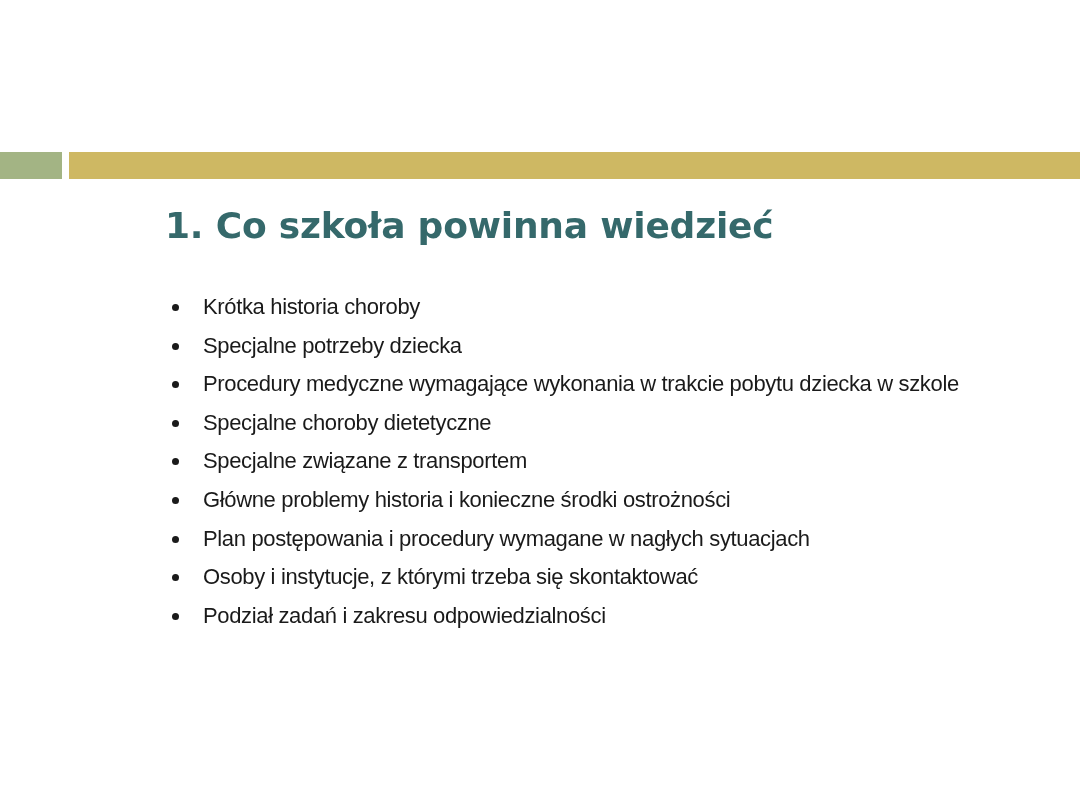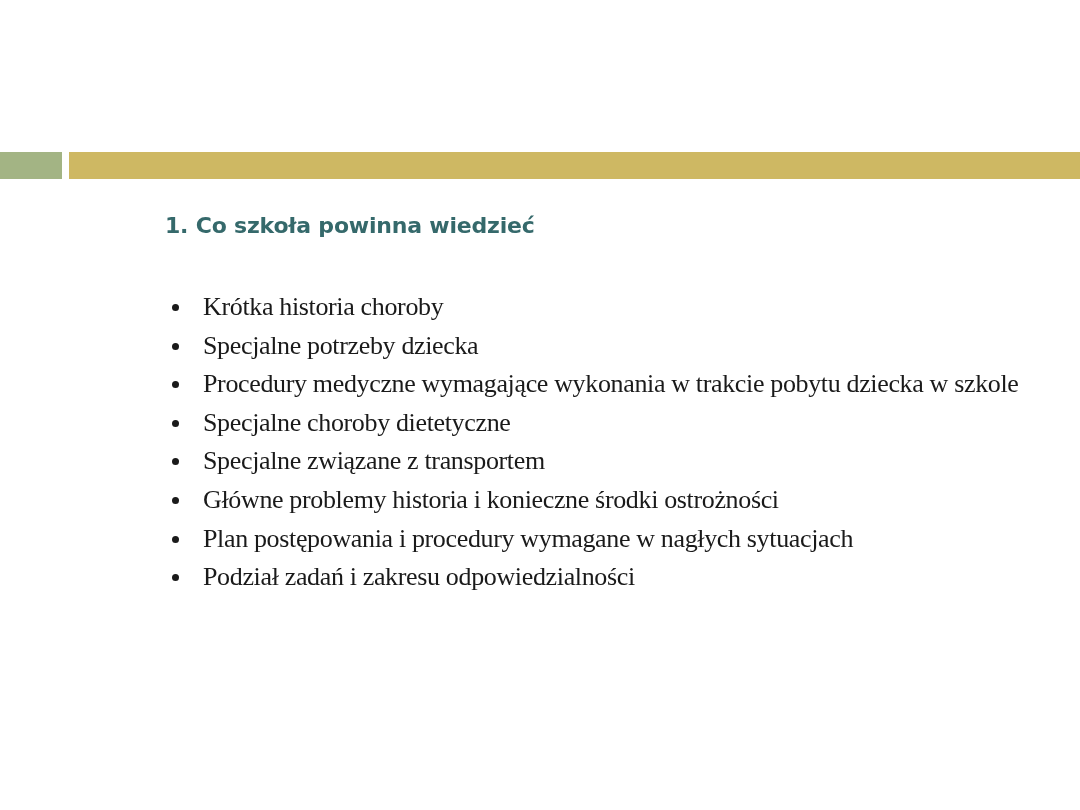--- a/index.html
+++ b/index.html
@@ -45,43 +45,43 @@
     background: #ceb863;
   }
   
   .title {
     position: absolute;
     left: 165px;
     top: 206px;
     width: 870px;
     color: #35696b;
     font-family: "DejaVu Sans", sans-serif;
-    font-size: 22px;
+    font-size: 36px;
     font-weight: bold;
     letter-spacing: -0.2px;
     line-height: 40px;
     white-space: nowrap;
   }
   
   .bullets {
     position: absolute;
     left: 166px;
     top: 288px;
     width: 860px;
     margin: 0;
     padding: 0;
     list-style: none;
   }
   .bullet-item {
     position: relative;
     padding-left: 37px;
     margin: 0;
     color: #1a1a1a;
-    font-family: Liberation Serif, serif;
-    font-size: 26px;
+    font-family: Liberation Sans, sans-serif;
+    font-size: 22px;
     font-weight: normal;
     line-height: 38.6px;
     letter-spacing: -0.35px;
   }
   .bullet-dot {
     position: absolute;
     left: 6px;
     top: 16px;
     width: 7px;
     height: 7px;
@@ -129,17 +129,21 @@
     <li class="bullet-item">
       <span class="bullet-dot"></span>
       <span class="bullet-text">Główne problemy historia i konieczne środki ostrożności</span>
     </li>
     <li class="bullet-item">
       <span class="bullet-dot"></span>
       <span class="bullet-text">Plan postępowania i procedury wymagane w nagłych sytuacjach</span>
     </li>
     <li class="bullet-item">
       <span class="bullet-dot"></span>
+      <span class="bullet-text">Osoby i instytucje, z którymi trzeba się skontaktować</span>
+    </li>
+    <li class="bullet-item">
+      <span class="bullet-dot"></span>
       <span class="bullet-text">Podział zadań i zakresu odpowiedzialności</span>
     </li>
   </ul>
 
 </div>
 
 </body></html>

